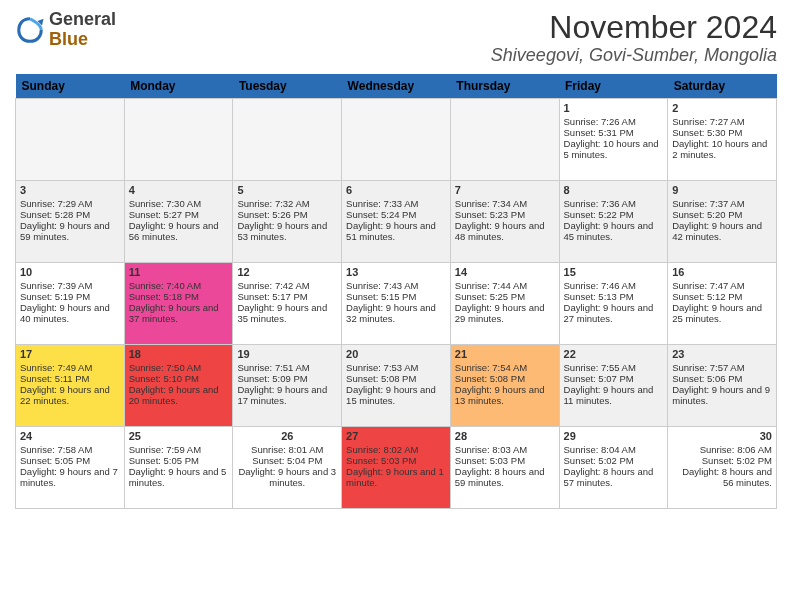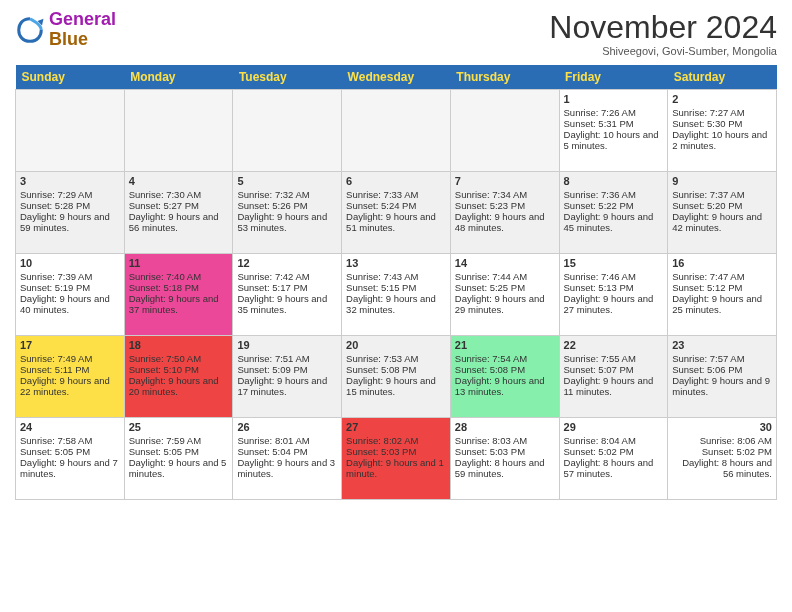--- a/index.html
+++ b/index.html
@@ -25,47 +25,48 @@
       align-items: center;
       gap: 4px;
     }
     .logo-text {
       font-size: 18px;
       font-weight: bold;
       color: #333;
       line-height: 1.1;
     }
     .logo-text span {
-      color: #a21caf;
+      color: #404040;
     }
     .logo-icon {
       width: 30px;
       height: 30px;
     }
     .title-block {
       text-align: right;
     }
     .month-title {
       font-size: 32px;
       font-weight: normal;
       color: #333;
       line-height: 1.1;
     }
     .location {
-      font-size: 11px;
+      font-size: 18px;
       color: #555;
+      font-style: italic;
     }
     table {
       width: 100%;
       border-collapse: collapse;
       table-layout: fixed;
     }
     th {
       background-color: #2a6db5;
-      color: #fde047;
+      color: #000000;
       text-align: left;
       padding: 5px 6px;
       font-size: 12px;
       font-weight: bold;
     }
     td {
       border: 1px solid #ccc;
       vertical-align: top;
       padding: 3px 4px;
       font-size: 9.5px;
@@ -250,21 +251,21 @@
             <div>Sunrise: 7:51 AM</div>
             <div>Sunset: 5:09 PM</div>
             <div>Daylight: 9 hours and 17 minutes.</div>
           </td>
           <td style="background: rgb(240, 240, 240);">
             <span class="day-num">20</span>
             <div>Sunrise: 7:53 AM</div>
             <div>Sunset: 5:08 PM</div>
             <div>Daylight: 9 hours and 15 minutes.</div>
           </td>
-          <td style="background: #86efac; margin-left: 36px;">
+          <td style="background: #fdba74; margin-left: 36px;">
             <span class="day-num">21</span>
             <div>Sunrise: 7:54 AM</div>
             <div>Sunset: 5:08 PM</div>
             <div>Daylight: 9 hours and 13 minutes.</div>
           </td>
           <td style="background: rgb(240, 240, 240);">
             <span class="day-num">22</span>
             <div>Sunrise: 7:55 AM</div>
             <div>Sunset: 5:07 PM</div>
             <div>Daylight: 9 hours and 11 minutes.</div>
@@ -282,21 +283,21 @@
             <div>Sunrise: 7:58 AM</div>
             <div>Sunset: 5:05 PM</div>
             <div>Daylight: 9 hours and 7 minutes.</div>
           </td>
           <td style="background: rgb(255, 255, 255); margin-left: 41px;">
             <span class="day-num">25</span>
             <div>Sunrise: 7:59 AM</div>
             <div>Sunset: 5:05 PM</div>
             <div>Daylight: 9 hours and 5 minutes.</div>
           </td>
-          <td style="background: rgb(255, 255, 255);">
+          <td style="background: rgb(255, 255, 255); text-align: center;">
             <span class="day-num">26</span>
             <div>Sunrise: 8:01 AM</div>
             <div>Sunset: 5:04 PM</div>
             <div>Daylight: 9 hours and 3 minutes.</div>
           </td>
           <td style="background: #ef4444;">
             <span class="day-num">27</span>
             <div>Sunrise: 8:02 AM</div>
             <div>Sunset: 5:03 PM</div>
             <div>Daylight: 9 hours and 1 minute.</div>

